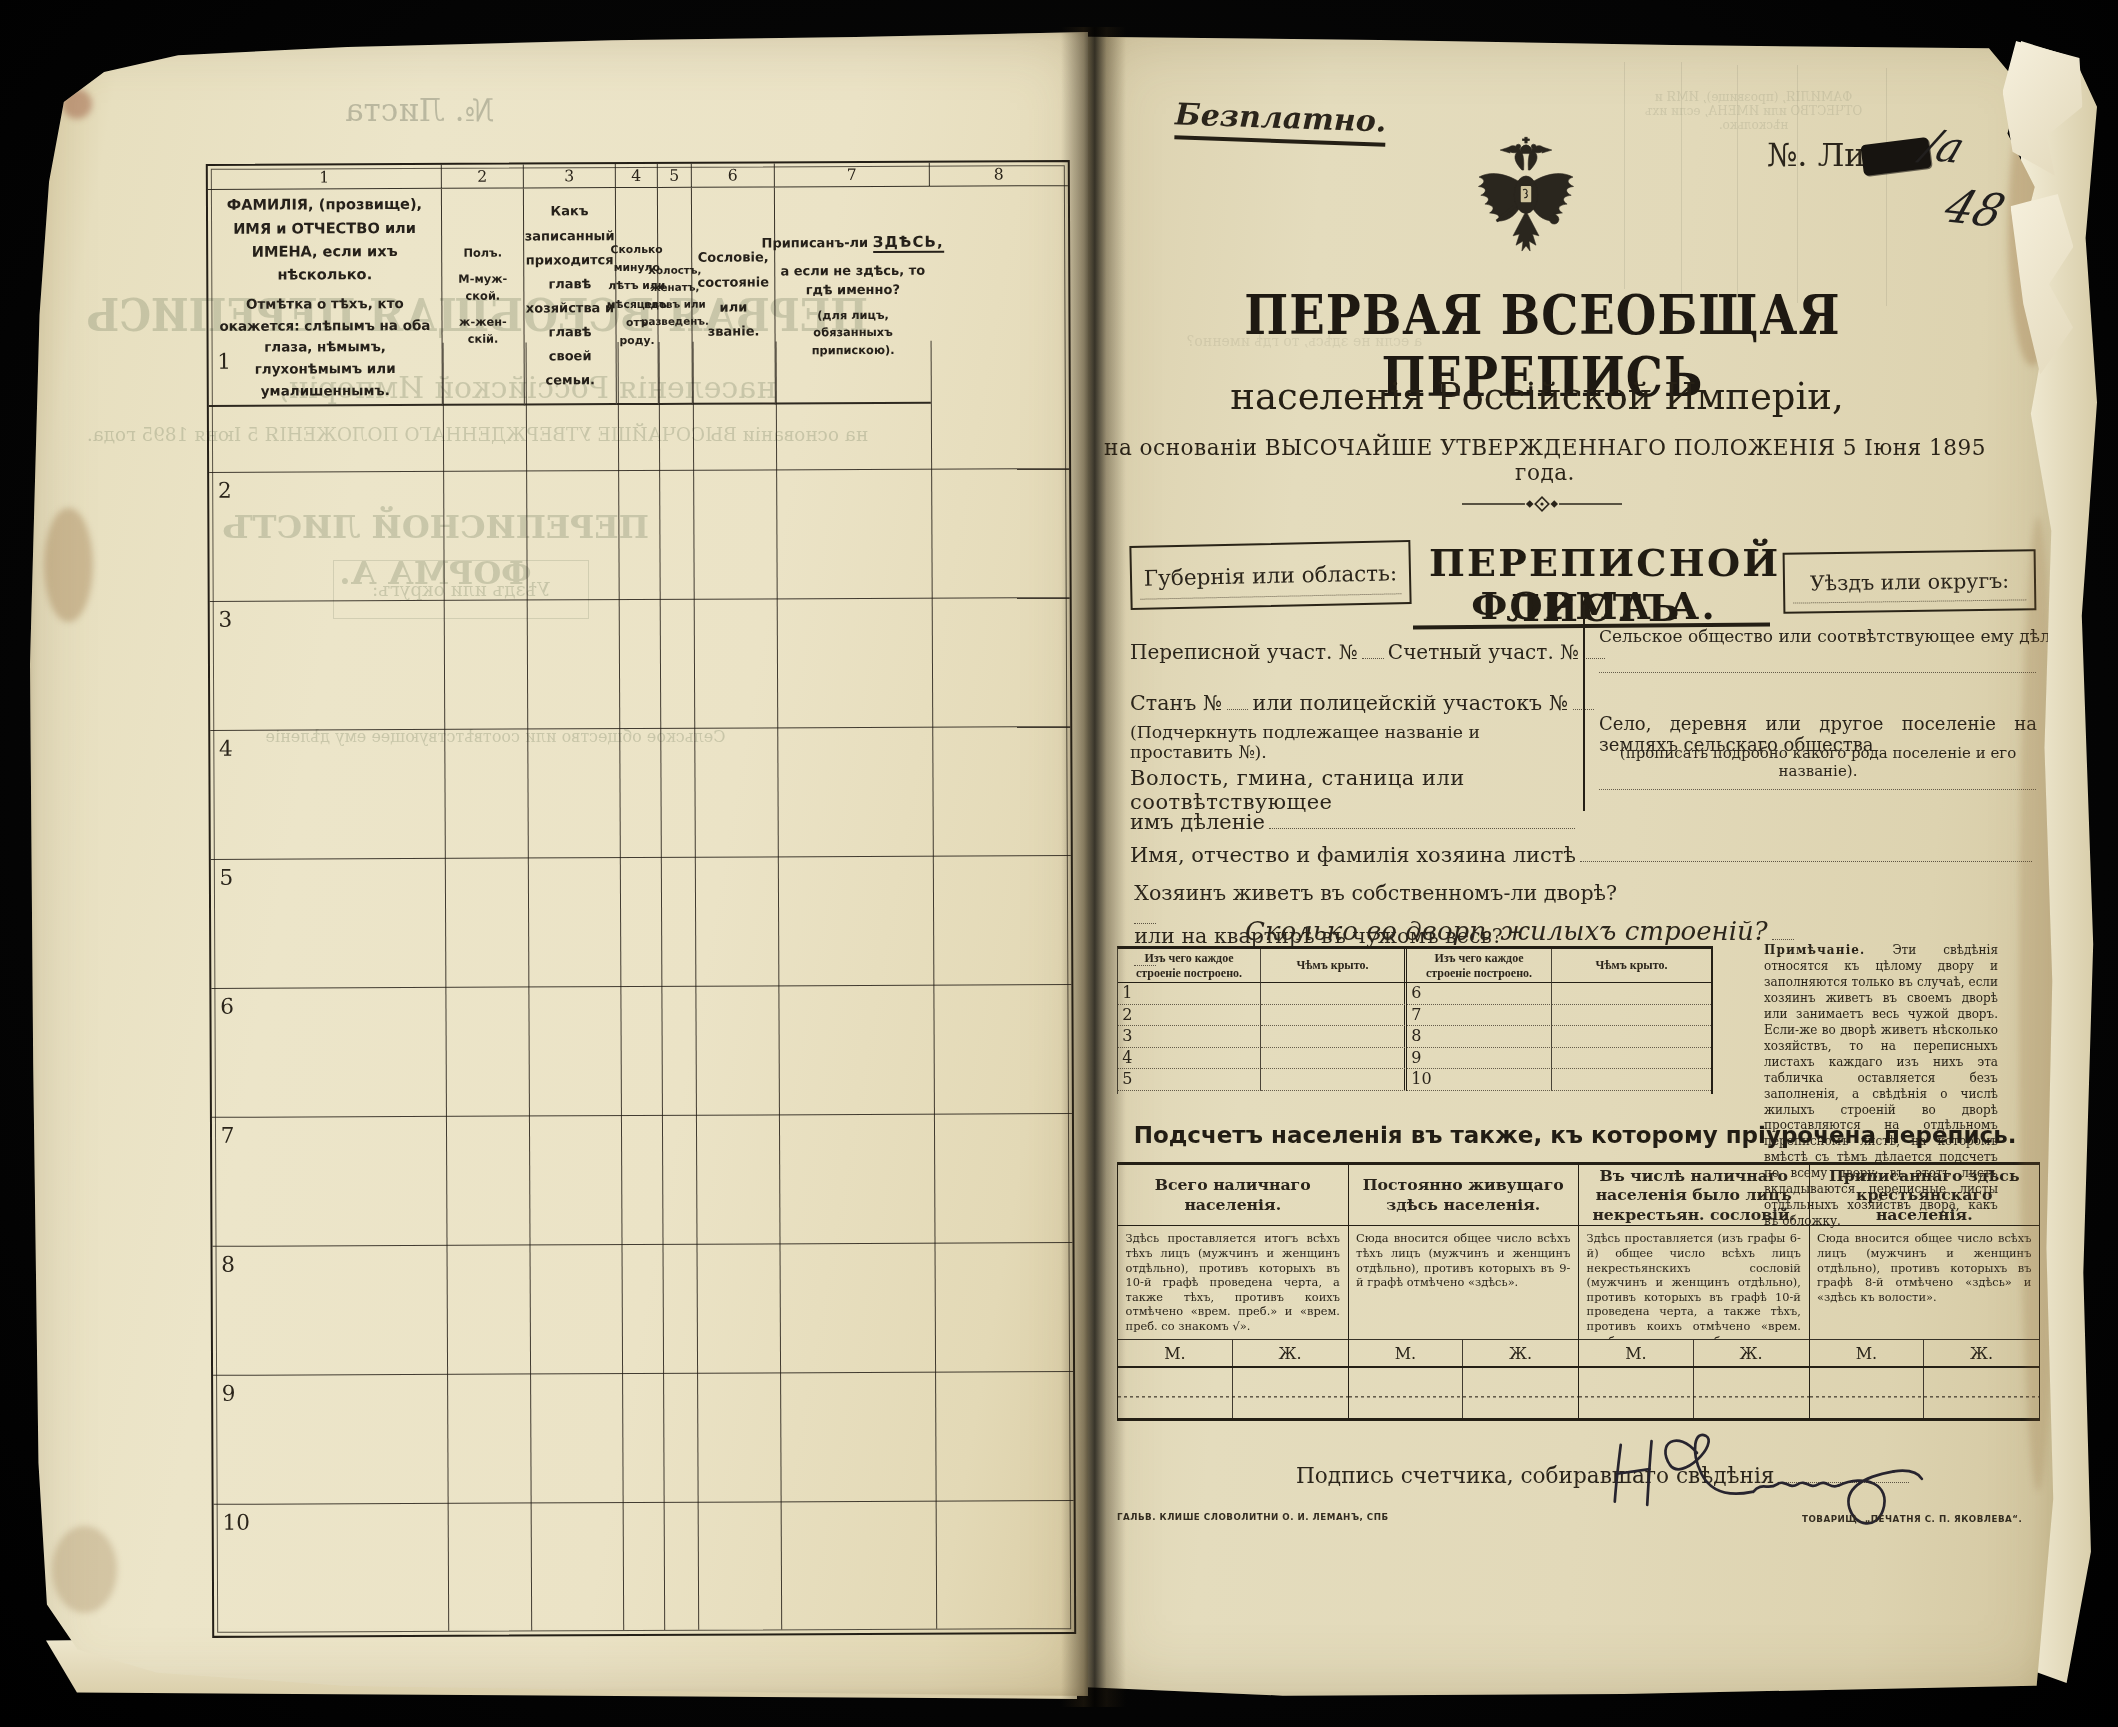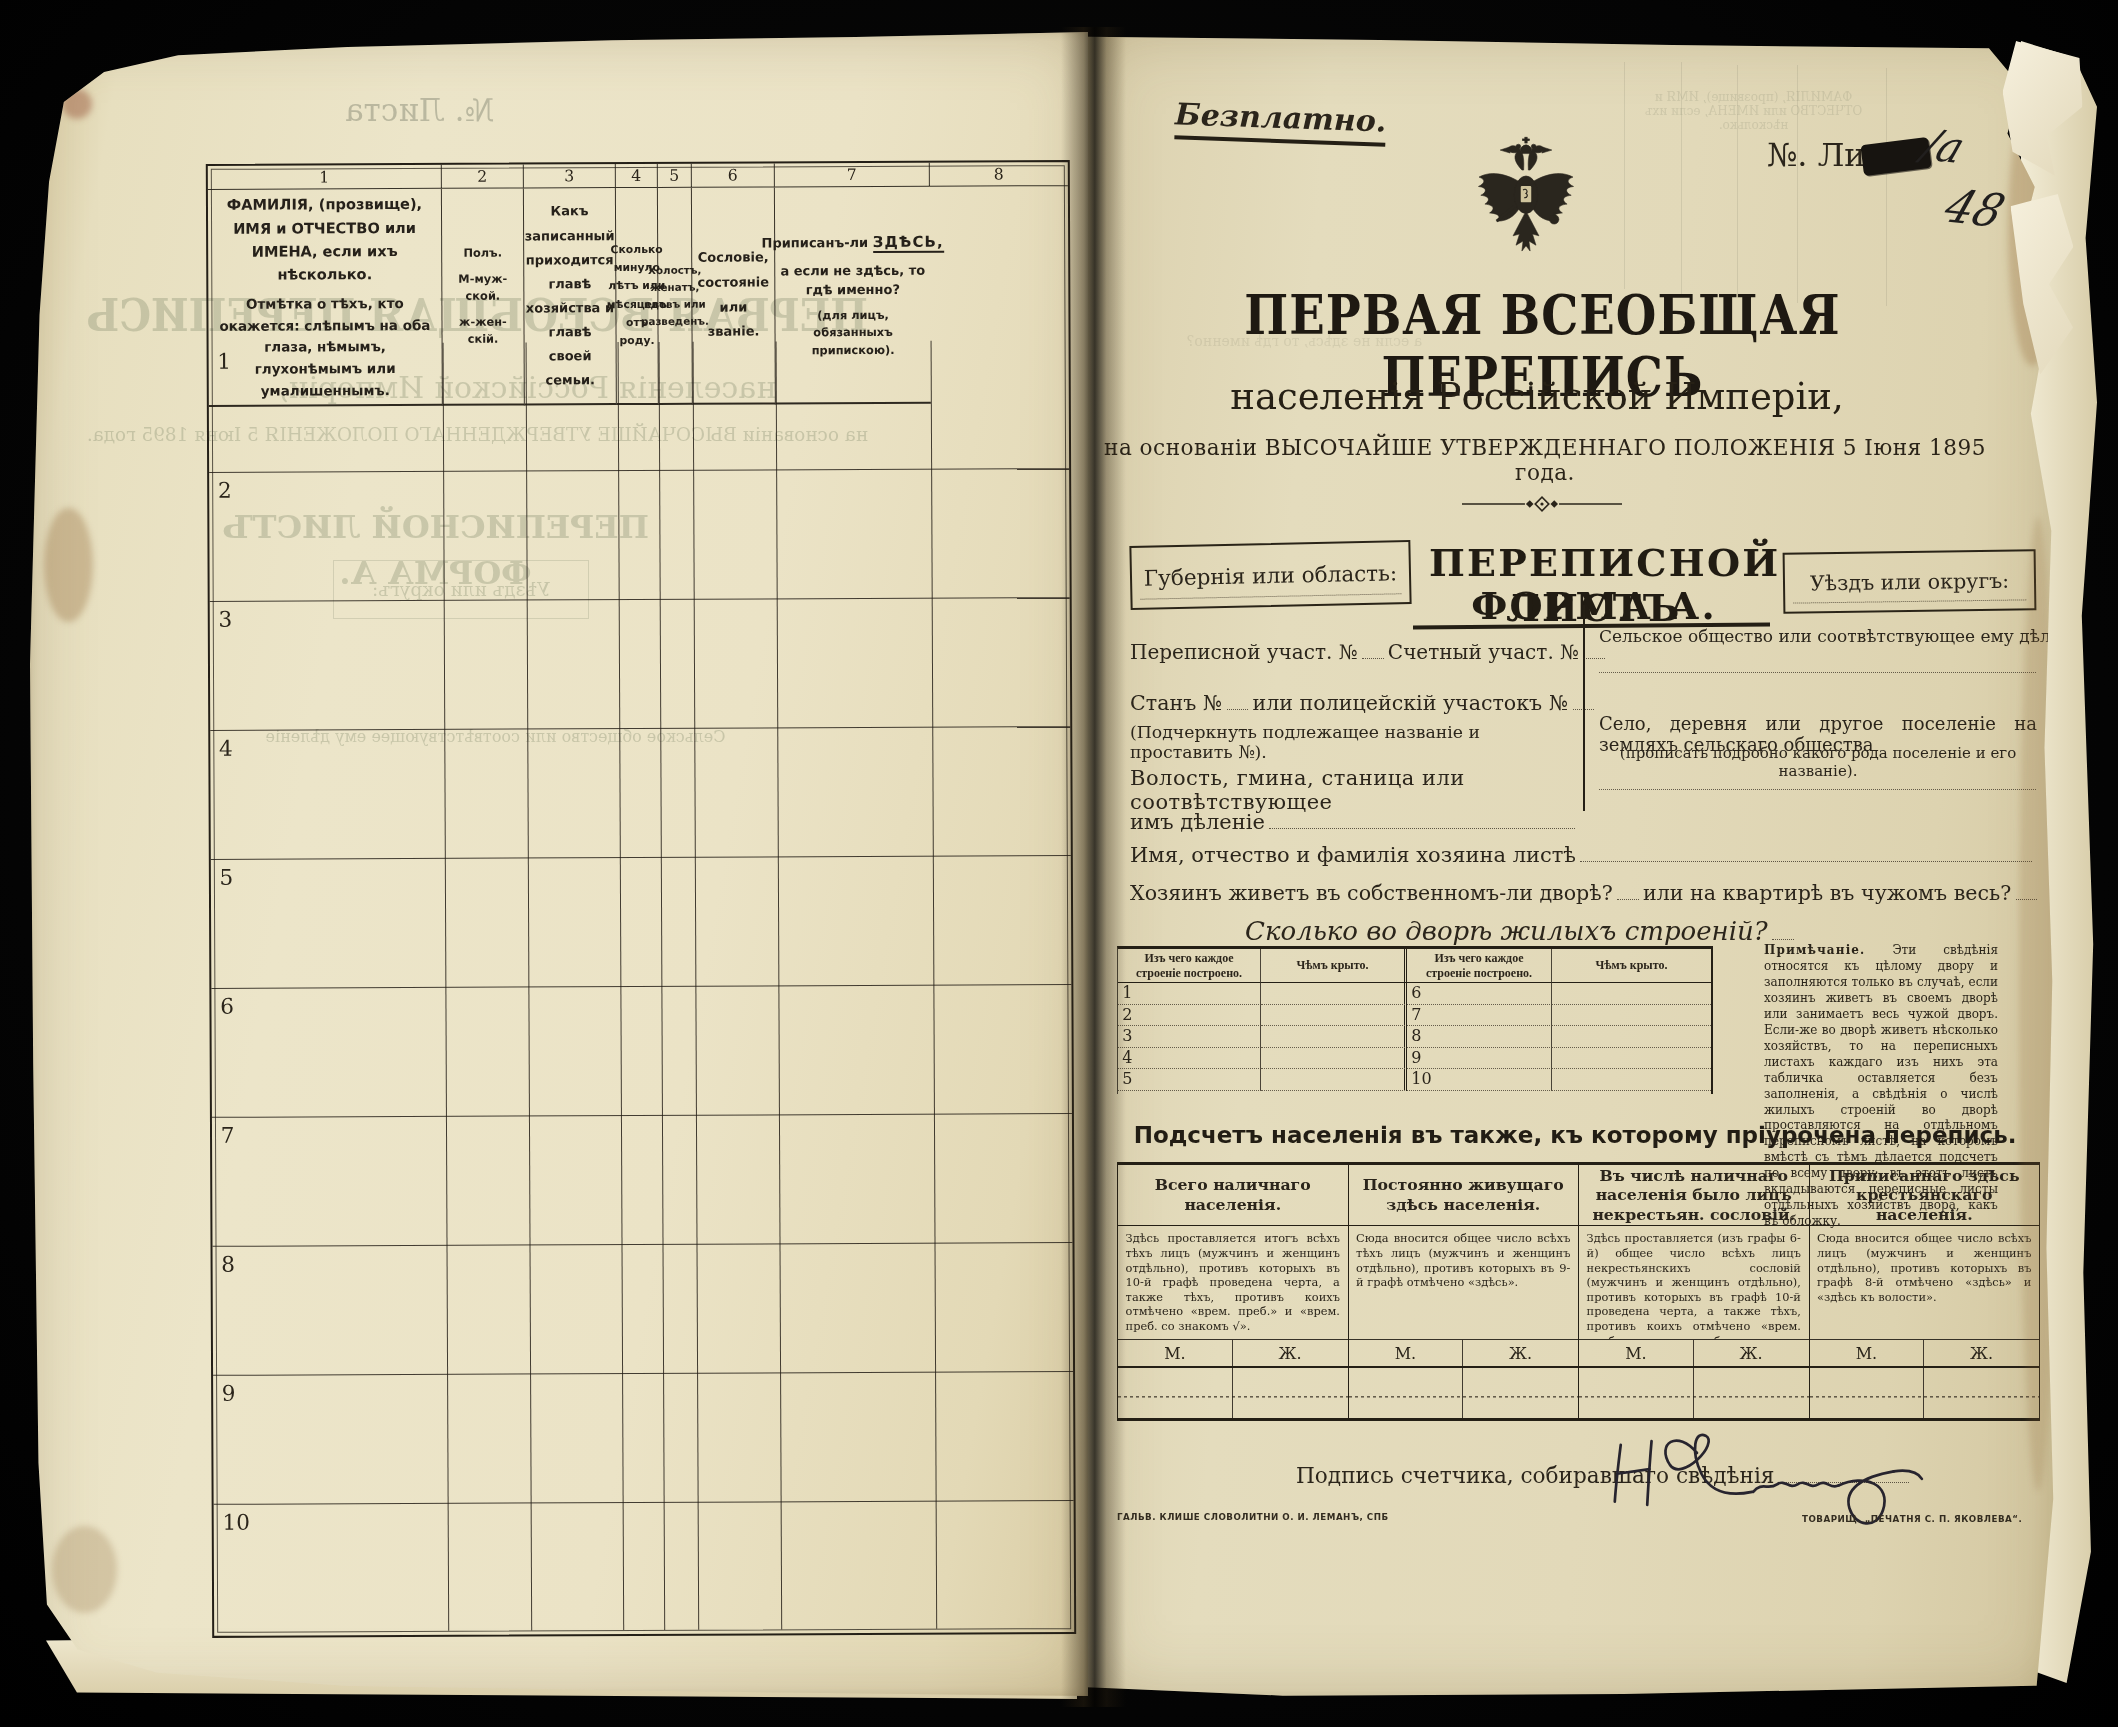--- a/index.html
+++ b/index.html
@@ -276,21 +276,21 @@
     </div>
     <div class="abs dotline" style="left:511px;top:641px;width:437px;height:1.1px;"></div>
     <div class="abs" style="left:511px;top:683px;width:438px;font-size:18px;text-align:justify;">Село, деревня или другое поселеніе на земляхъ сельскаго общества</div>
     <div class="abs" style="left:511px;top:714px;width:438px;font-size:15px;text-align:center;">(прописать подробно какого рода поселеніе и его названіе).</div>
     <div class="abs dotline" style="left:511px;top:758px;width:437px;height:1.1px;"></div>
 
     <div class="fline" style="left:42px;top:813px;width:906px;font-size:21px;">
       <span>Имя, отчество и фамилія хозяина листѣ</span>
       <span class="dots"></span>
     </div>
-    <div class="fline" style="left:42px;top:851px;width:906px;font-size:20.6px;">
+    <div class="fline" style="left:42px;top:851px;width:906px;font-size:20.6px;flex-direction:column;">
       <span>Хозяинъ живетъ въ собственномъ-ли дворѣ?</span>
       <span class="dots" style="max-width:141px;"></span>
       <span>или на квартирѣ въ чужомъ весь?</span>
       <span class="dots"></span>
     </div>
     <div class="fline" style="left:157px;top:886px;width:536px;font-size:26px;font-style:italic;">
       <span>Сколько во дворѣ жилыхъ строеній?</span>
       <span class="dots"></span>
     </div>
 

